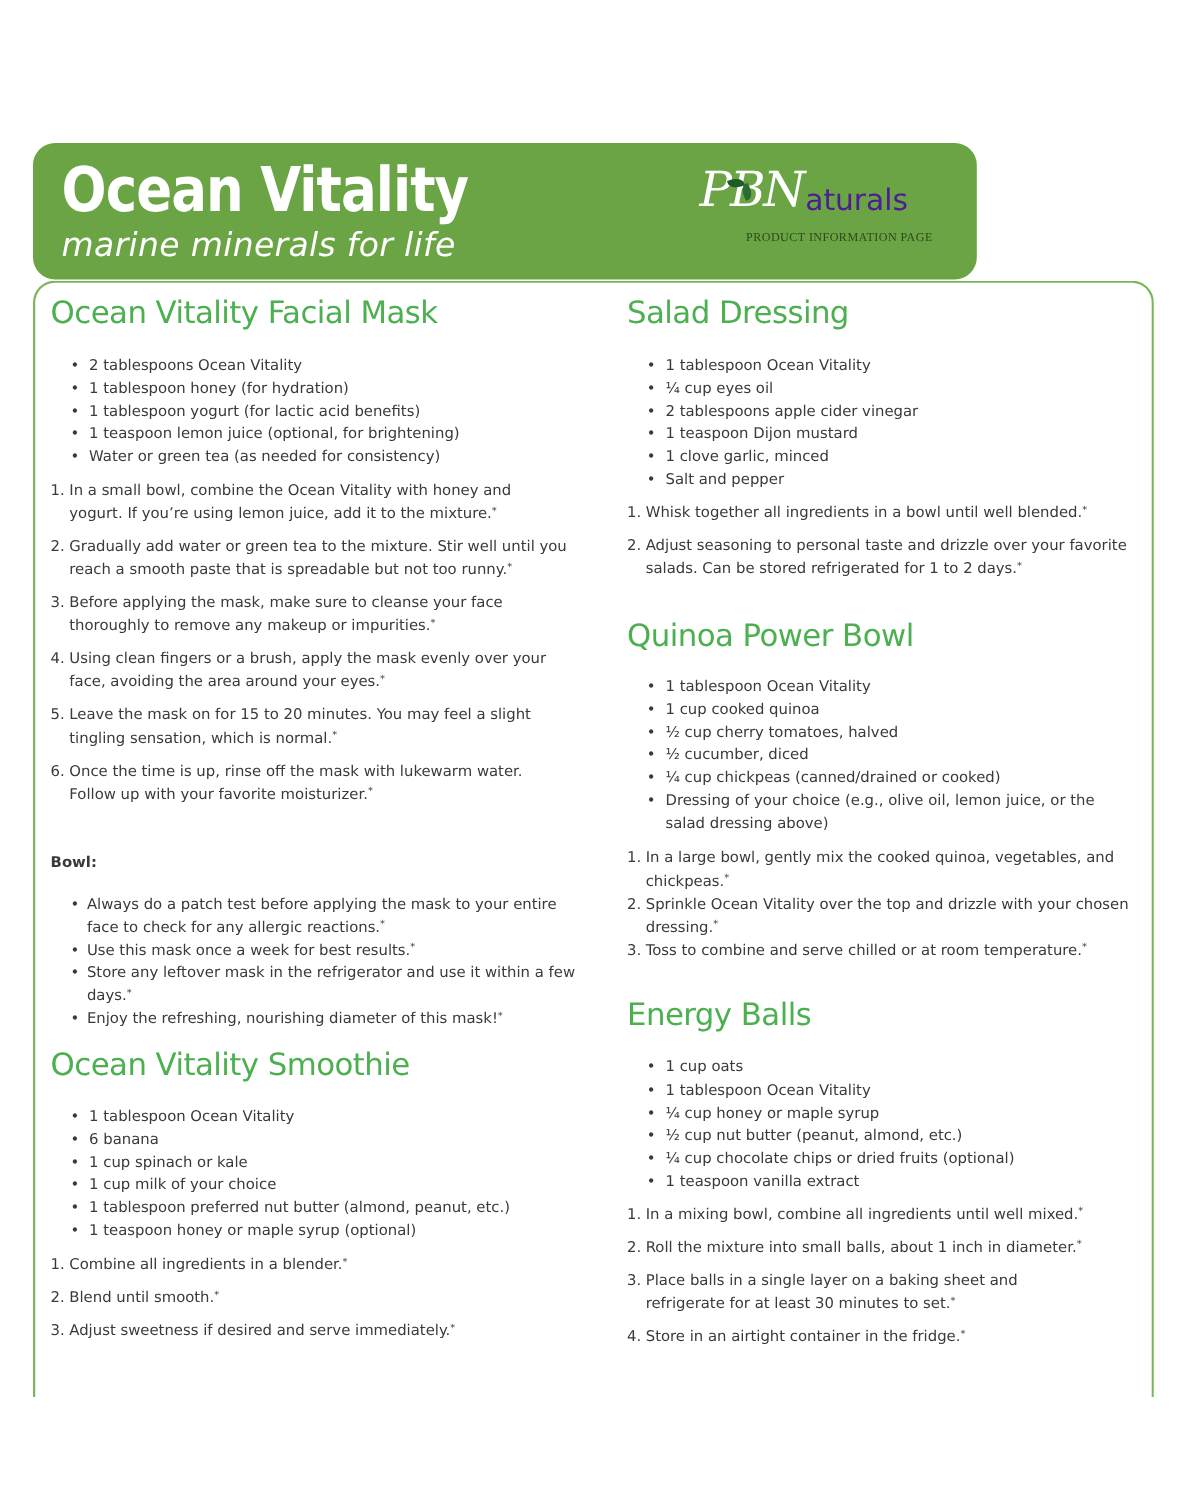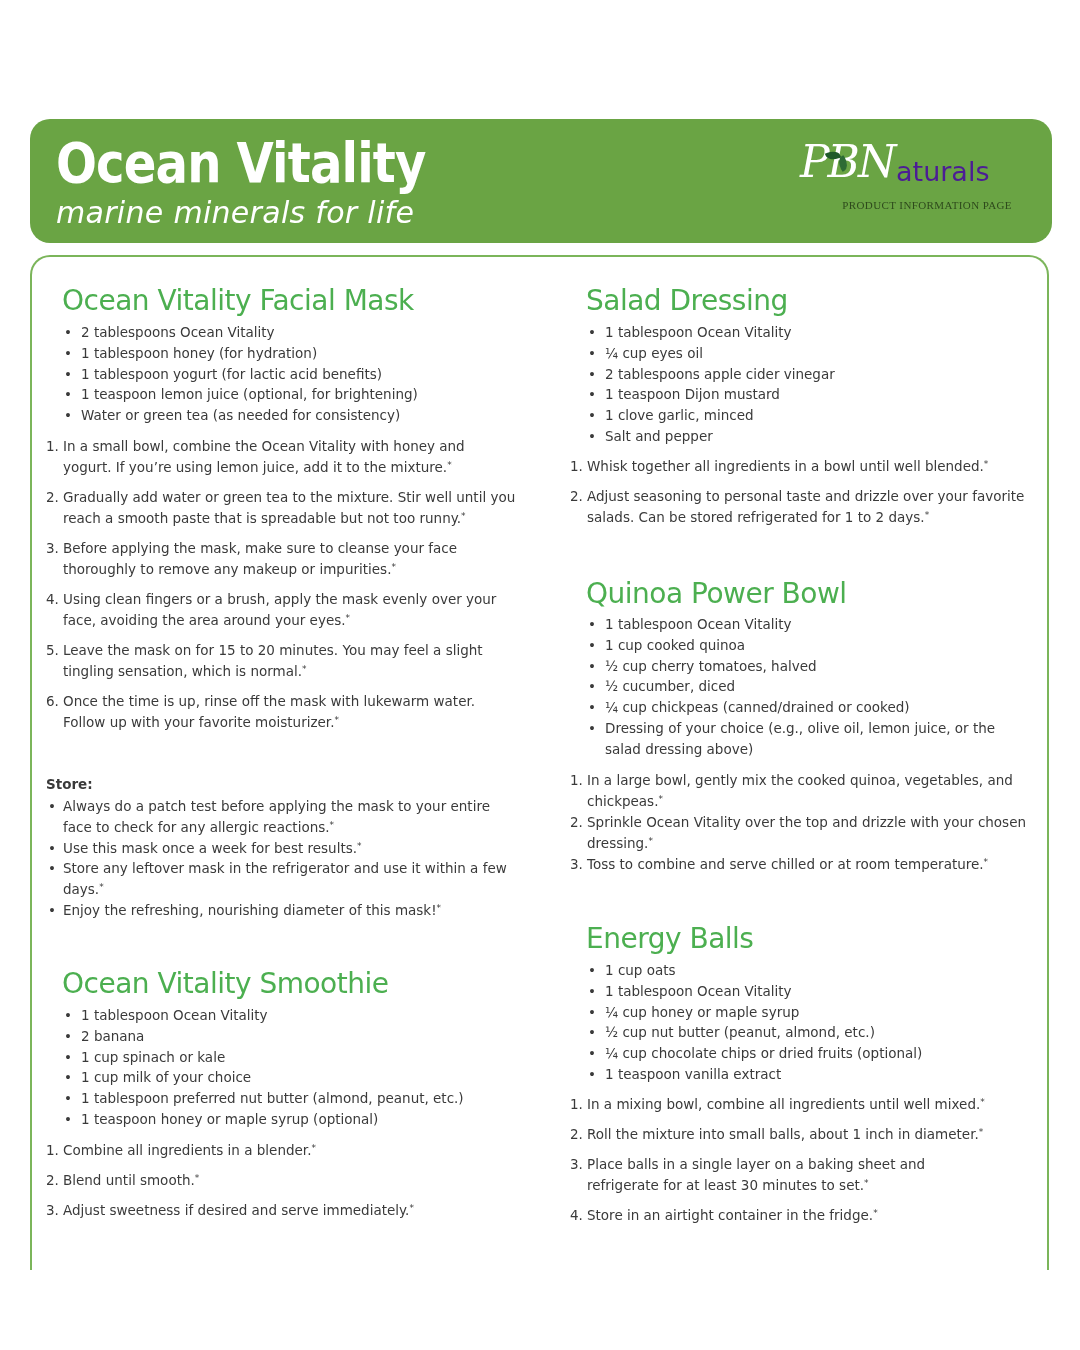--- a/index.html
+++ b/index.html
@@ -1,39 +1,39 @@
 <!DOCTYPE html>
 <html><head>
 <meta charset="utf-8">
 <style>
   html, body { margin:0; padding:0; background:#ffffff; }
   body { width:1080px; height:1350px; position:relative; overflow:hidden; font-family:"DejaVu Sans", sans-serif; color:#3a3a3a; }
-  .header { position:absolute; left:30px; top:119px; width:1022px; height:124px; background:#6aa444; border-radius:20px; }
+  .header { position:absolute; left:30px; top:130px; width:858px; height:124px; background:#6aa444; border-radius:20px; }
   .title { position:absolute; left:26px; top:12px; color:#fff; font-family:"DejaVu Sans", sans-serif; font-weight:bold; font-size:56px; letter-spacing:-1px; transform:scaleX(0.86); transform-origin:left top; line-height:64px; }
   .subtitle { position:absolute; left:26px; top:76px; color:#fff; font-style:italic; font-size:30px; font-family:"DejaVu Sans", sans-serif; font-weight:normal; letter-spacing:0.3px; }
   .logo { position:absolute; right:40px; top:18px; width:220px; height:80px; }
   .logo-script { position:absolute; left:8px; top:0px; color:#fff; font-family:"DejaVu Serif", serif; font-style:italic; font-size:44px; line-height:50px; letter-spacing:-2px; }
   .logo-word { position:absolute; left:104px; top:20px; color:#4c1d95; font-size:27px; line-height:30px; font-family:"DejaVu Sans", sans-serif; }
   .leaf { position:absolute; left:34px; top:14px; width:14px; height:9px; background:#1f5a2a; border-radius:0 80% 0 80%; transform:rotate(-20deg); }
   .leaf.l2 { left:44px; top:22px; transform:rotate(60deg); background:#2d6b34; }
   .logo-tag { position:absolute; left:0px; top:62px; width:220px; text-align:right; color:#2e4a1c; font-size:11px; letter-spacing:0.4px; font-family:Liberation Serif, serif; }
   .frame { position:absolute; left:30px; top:255px; width:1019px; height:1015px; border:2px solid #7bb55a; border-bottom:none; border-radius:20px 20px 0 0; box-sizing:border-box; }
   .col { position:absolute; top:0; }
   .col.left { left:46px; width:470px; }
   .col.right { left:570px; width:460px; }
   .section { position:absolute; left:0; right:0; }
-  h2 { margin:16px; font-weight:normal; color:#4caf50; font-size:28px; font-family:"DejaVu Sans", sans-serif; letter-spacing:-0.5px; line-height:34px; }
+  h2 { margin:0; font-weight:normal; color:#4caf50; font-size:28px; font-family:"DejaVu Sans", sans-serif; letter-spacing:-0.5px; line-height:34px; }
   ul.ing { list-style:none; margin:0; padding:0; position:absolute; left:18px; }
   ul.ing li { font-size:13.5px; line-height:20.8px; position:relative; padding-left:17px; white-space:nowrap; }
   ul.ing li::before { content:"•"; position:absolute; left:0; top:0; }
   ol.steps { list-style:none; margin:0; padding:0; position:absolute; left:0; }
   ol.steps li { font-size:13.5px; line-height:21px; position:relative; padding-left:17px; }
   .num { position:absolute; left:0; top:0; }
   .tips-label { position:absolute; font-size:13.5px; font-weight:bold; color:#3a3a3a; }
-  ul.tips { list-style:none; margin:0; padding:0; position:absolute; left:0; }
+  ul.tips { list-style:none; margin:16px; padding:0; position:absolute; left:0; }
   ul.tips li { font-size:13.5px; line-height:20.8px; position:relative; padding-left:17px; }
   ul.tips li::before { content:"•"; position:absolute; left:2px; top:0; }
   .ast { font-size:9px; vertical-align:top; position:relative; top:-2px; }
 </style>
 </head>
 <body>
 
 <div class="header">
   <div class="title">Ocean Vitality</div>
   <div class="subtitle">marine minerals for life</div>
@@ -60,34 +60,34 @@
       <li>Water or green tea (as needed for consistency)</li>
     </ul>
     <ol class="steps" style="top:168px; width:470px">
       <li style="margin-bottom:9px"><span class="num">1.</span><span>In a small bowl, combine the Ocean Vitality with honey and yogurt. If you’re using lemon juice, add it to the mixture.</span><span class="ast">*</span></li>
       <li style="margin-bottom:9px"><span class="num">2.</span><span>Gradually add water or green tea to the mixture. Stir well until you reach a smooth paste that is spreadable but not too runny.</span><span class="ast">*</span></li>
       <li style="margin-bottom:9px"><span class="num">3.</span><span>Before applying the mask, make sure to cleanse your face thoroughly to remove any makeup or impurities.</span><span class="ast">*</span></li>
       <li style="margin-bottom:9px"><span class="num">4.</span><span>Using clean fingers or a brush, apply the mask evenly over your face, avoiding the area around your eyes.</span><span class="ast">*</span></li>
       <li style="margin-bottom:9px"><span class="num">5.</span><span>Leave the mask on for 15 to 20 minutes. You may feel a slight tingling sensation, which is normal.</span><span class="ast">*</span></li>
       <li><span class="num">6.</span><span>Once the time is up, rinse off the mask with lukewarm water. Follow up with your favorite moisturizer.</span><span class="ast">*</span></li>
     </ol>
-    <div class="tips-label" style="top:508px; left:0">Store:</div>
+    <div class="tips-label" style="top:508px; left:0">Bowl:</div>
     <ul class="tips" style="top:528px; width:470px">
       <li><span>Always do a patch test before applying the mask to your entire face to check for any allergic reactions.</span><span class="ast">*</span></li>
       <li><span>Use this mask once a week for best results.</span><span class="ast">*</span></li>
       <li><span>Store any leftover mask in the refrigerator and use it within a few days.</span><span class="ast">*</span></li>
       <li><span>Enjoy the refreshing, nourishing diameter of this mask!</span><span class="ast">*</span></li>
     </ul>
   </div>
 
   <div class="section" style="top:951px">
     <h2>Ocean Vitality Smoothie</h2>
     <ul class="ing" style="top:54px">
       <li>1 tablespoon Ocean Vitality</li>
-      <li>2 banana</li>
+      <li>6 banana</li>
       <li>1 cup spinach or kale</li>
       <li>1 cup milk of your choice</li>
       <li>1 tablespoon preferred nut butter (almond, peanut, etc.)</li>
       <li>1 teaspoon honey or maple syrup (optional)</li>
     </ul>
     <ol class="steps" style="top:189px; width:470px">
       <li style="margin-bottom:9px"><span class="num">1.</span><span>Combine all ingredients in a blender.</span><span class="ast">*</span></li>
       <li style="margin-bottom:9px"><span class="num">2.</span><span>Blend until smooth.</span><span class="ast">*</span></li>
       <li><span class="num">3.</span><span>Adjust sweetness if desired and serve immediately.</span><span class="ast">*</span></li>
     </ol>

